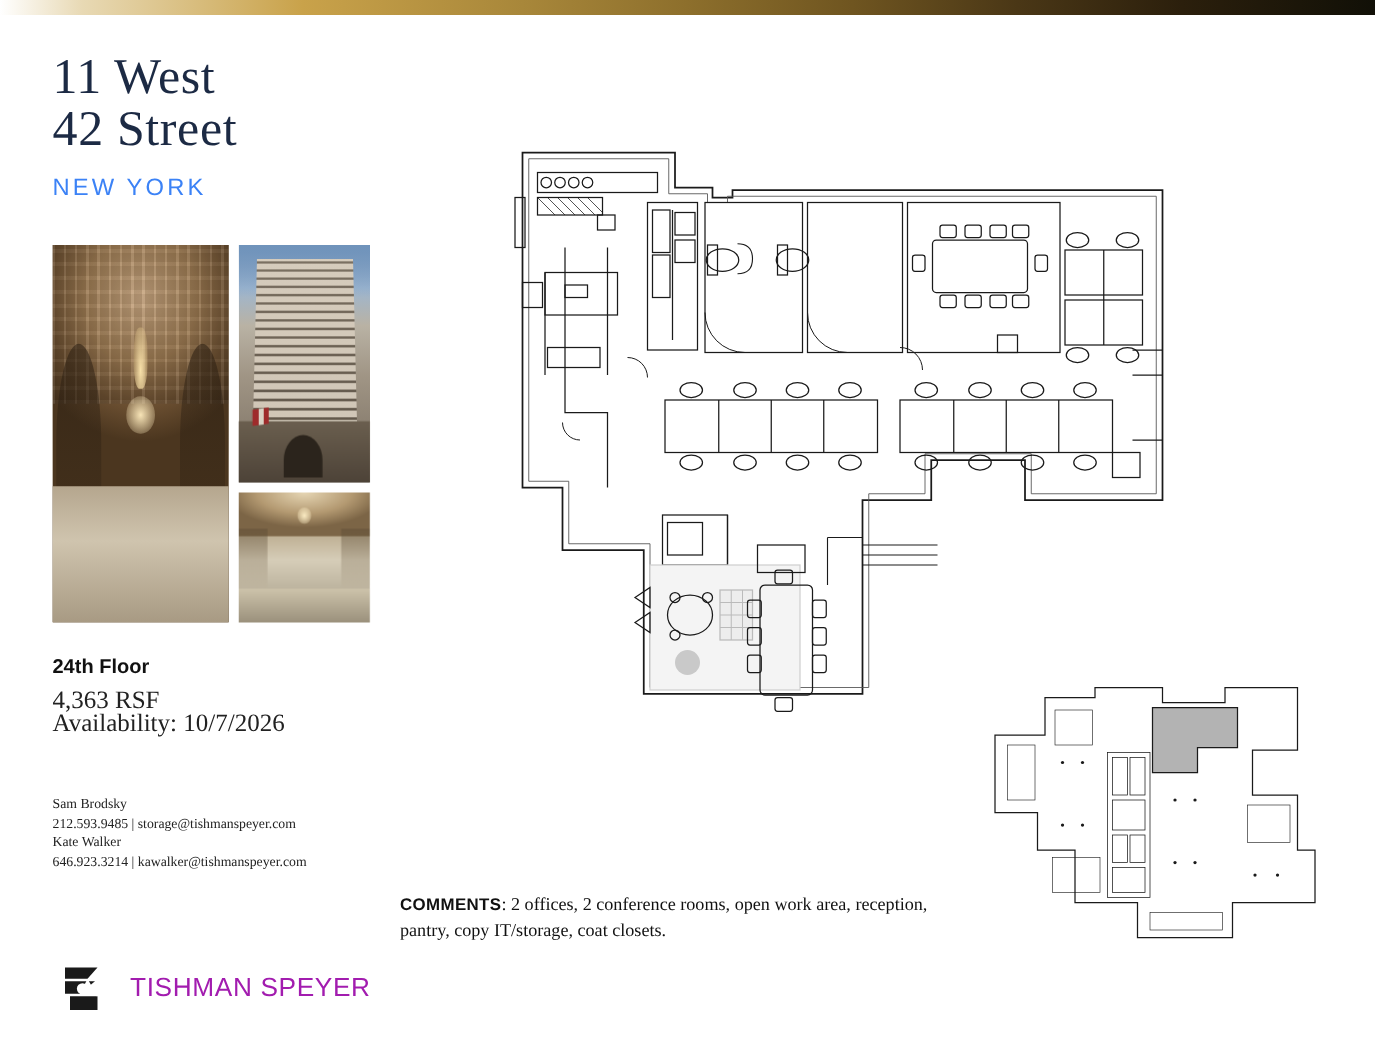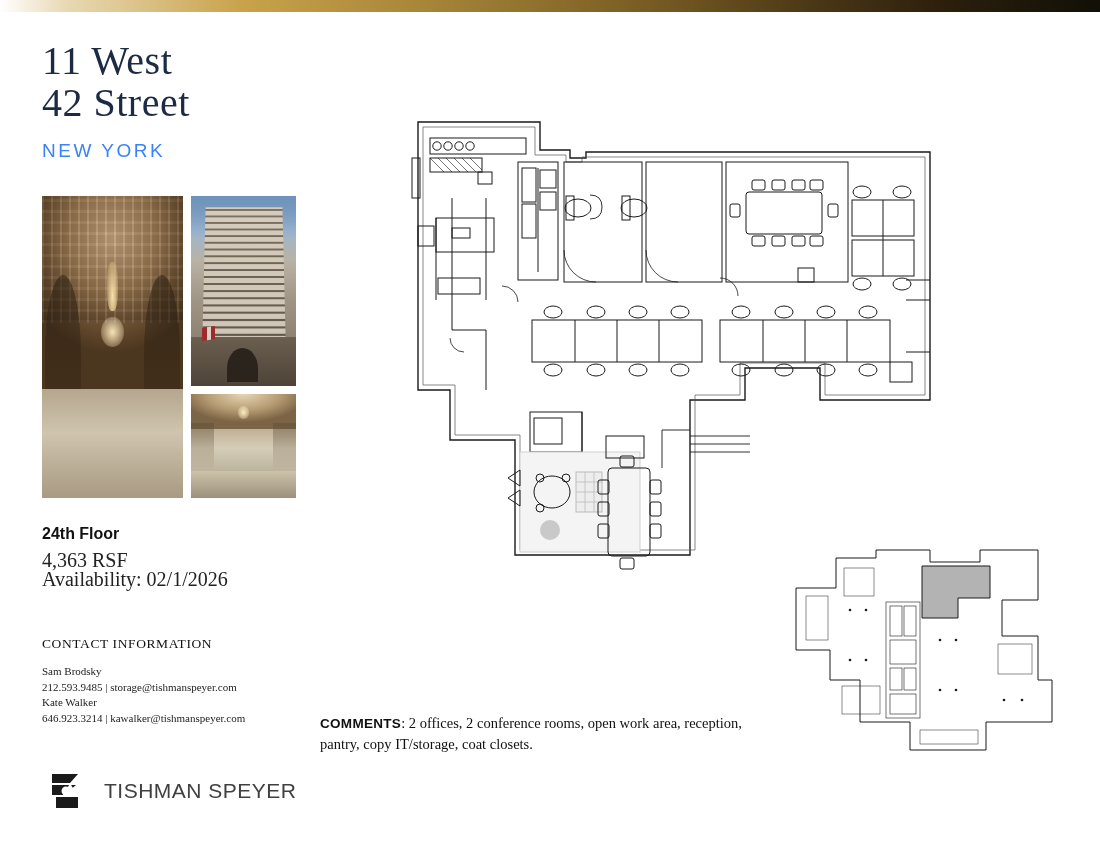--- a/index.html
+++ b/index.html
@@ -212,21 +212,21 @@
   .logo-mark {
     width: 46px;
     height: 46px;
     position: relative;
   }
   .logo-text {
     margin-left: 16px;
     font-family: "Liberation Sans", sans-serif;
     font-size: 21px;
     letter-spacing: 0.5px;
-    color: #404040;
+    color: #a21caf;
     font-weight: 500;
   }
   
   .plan {
     position: absolute;
     left: 390px;
     top: 100px;
     width: 560px;
     height: 480px;
   }
@@ -296,25 +296,24 @@
       <div class="wallL"></div>
       <div class="wallR"></div>
       <div class="floor"></div>
     </div>
   </div>
 </div>
 
 <div class="floor-info">
   <div class="floor-name">24th Floor</div>
   <div class="floor-rsf">4,363 RSF</div>
-  <div class="floor-avail">Availability: 02/1/2026</div>
+  <div class="floor-avail">Availability: 10/7/2026</div>
 </div>
 
 <div class="contact">
-  <div class="contact-head">CONTACT INFORMATION</div>
   <div class="contact-line">Sam Brodsky</div>
   <div class="contact-line">212.593.9485 | storage@tishmanspeyer.com</div>
   <div class="contact-line">Kate Walker</div>
   <div class="contact-line">646.923.3214 | kawalker@tishmanspeyer.com</div>
 </div>
 
 <div class="logo">
   <div class="logo-mark">
     <svg viewBox="0 0 46 46" width="46" height="46">
       <path d="M10 6 L36 6 L28 15 L10 15 Z" fill="#1a1a1a"></path>

